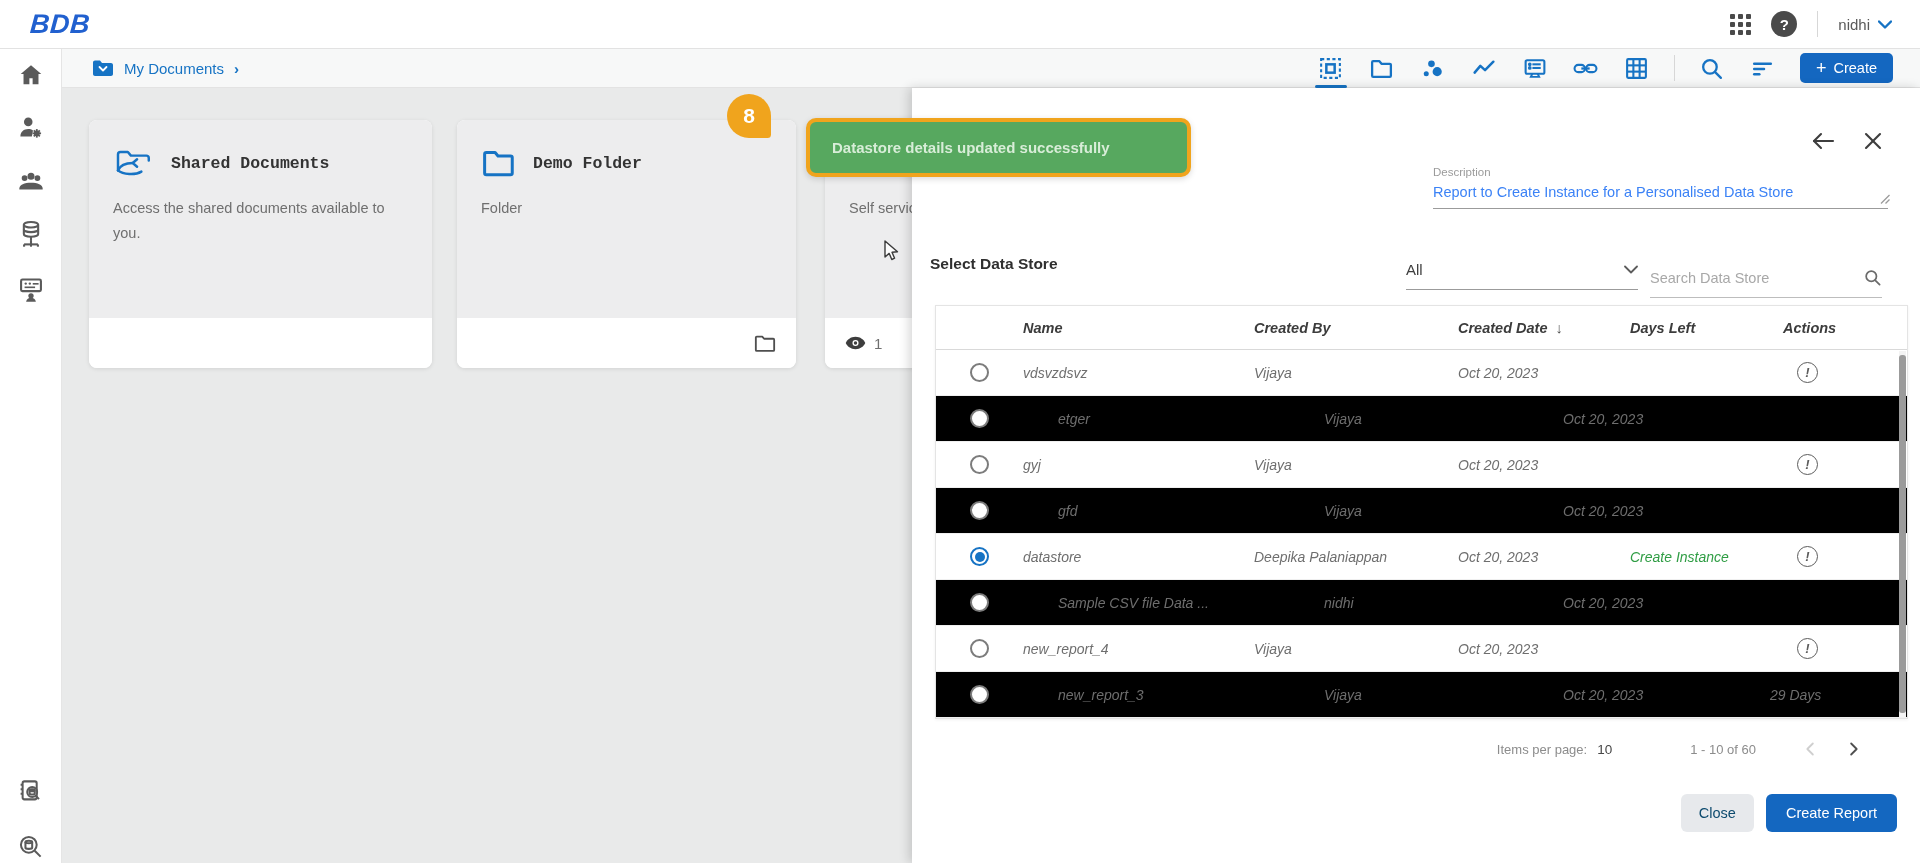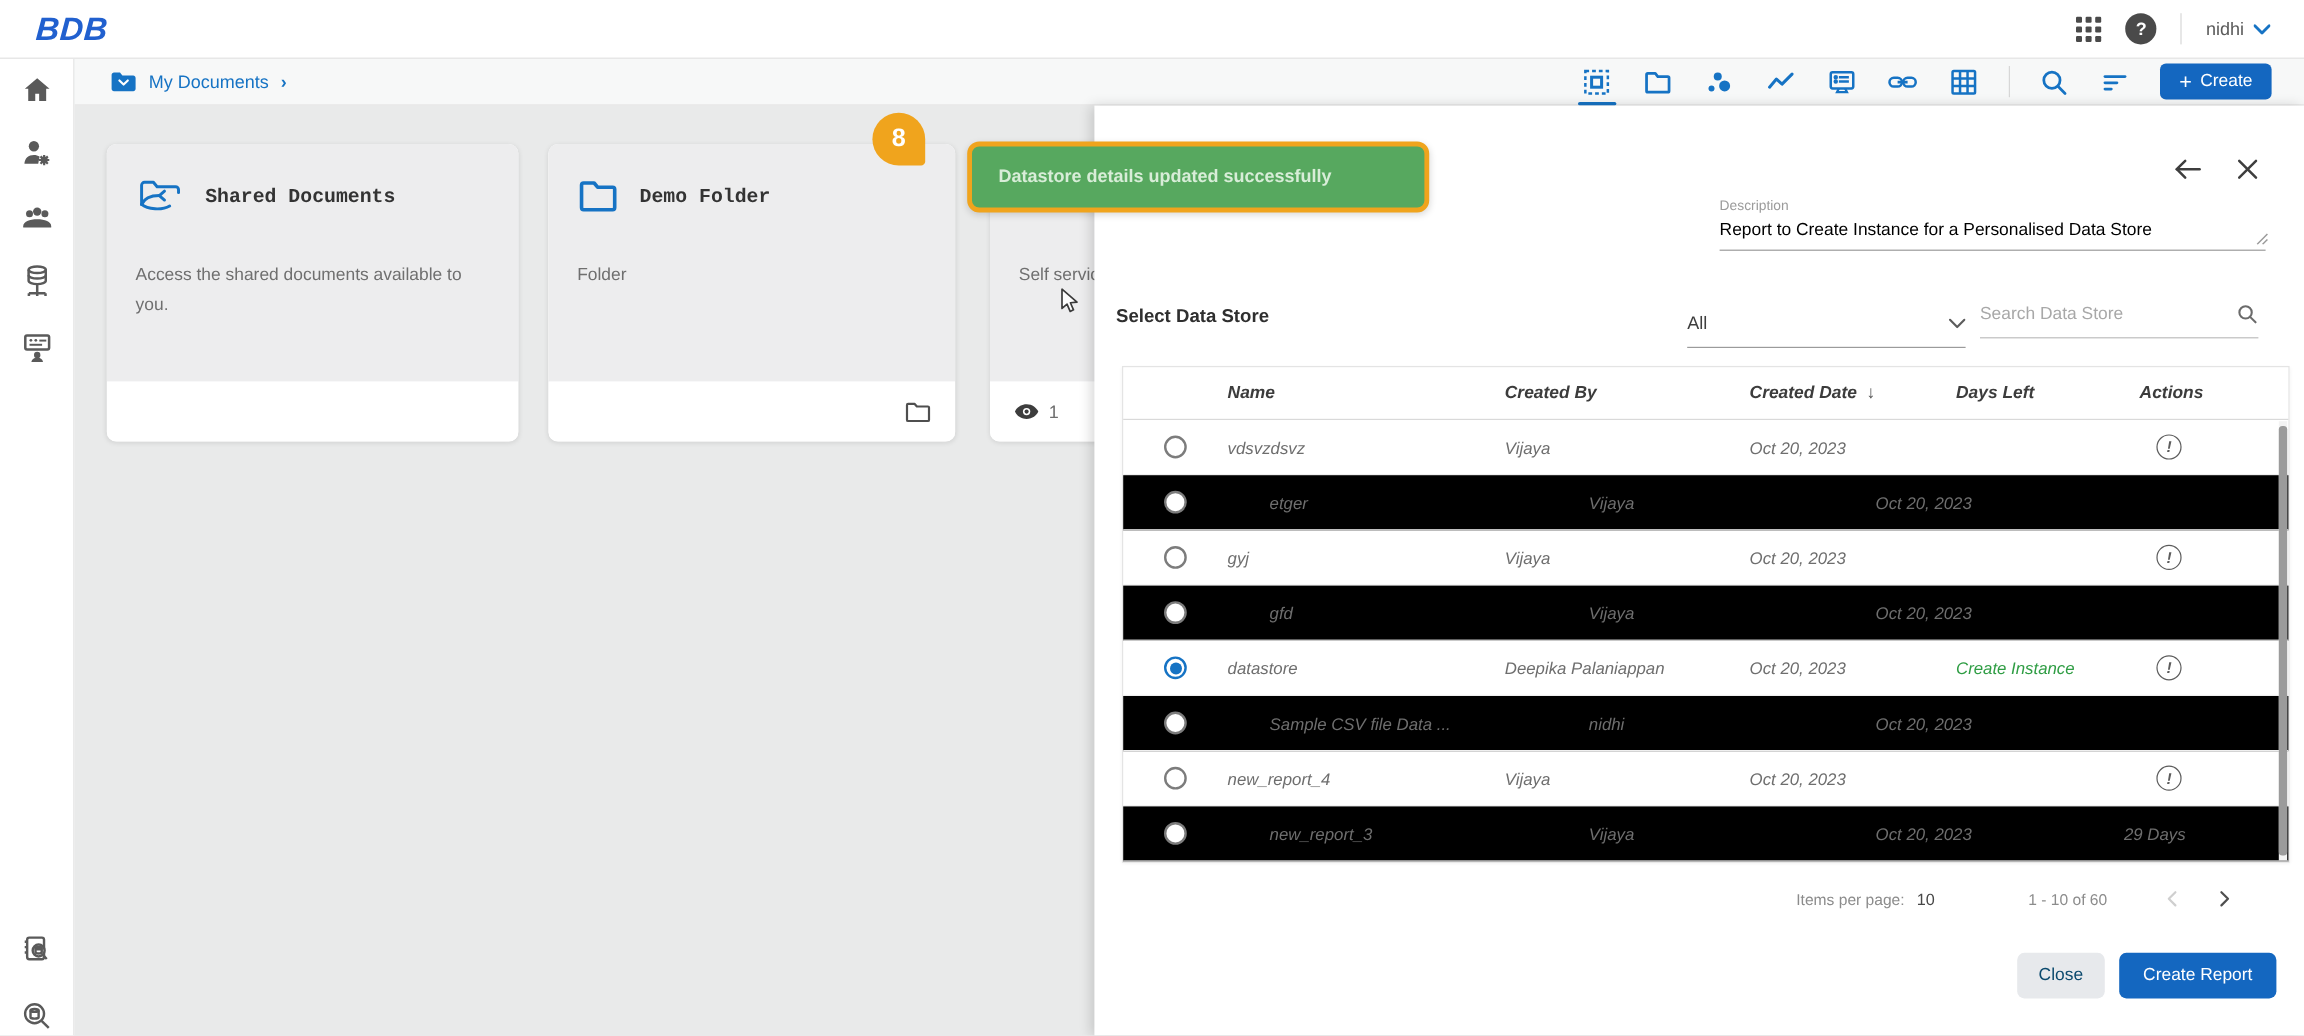--- a/index.html
+++ b/index.html
@@ -45,51 +45,51 @@
                 cursor:pointer; font-family:inherit; }
   .plus { font-size:18px; font-weight:400; line-height:1; }
 
   
   .workspace { position:absolute; left:62px; top:89px; right:0; bottom:0; background:#e9eaea; z-index:1; }
   .card { position:absolute; top:31px; height:248px; border-radius:8px; background:#fff;
           box-shadow:0 1px 4px rgba(0,0,0,0.10); display:flex; flex-direction:column; overflow:hidden; }
   .card-body { background:#ededee; flex:1; padding:26px 24px 0 24px; }
   .card-title-row { display:flex; align-items:center; gap:16px; min-height:34px;font-family:Liberation Mono, monospace; }
   .card-title { font-size:16.5px; font-weight:700; color:#333; }
-  .card-desc { margin-top:37px; font-size:14.5px; color:#6f6f6f; line-height:1.75; max-width:305px; white-space:pre-line; }
+  .card-desc { margin-top:16px; font-size:14.5px; color:#6f6f6f; line-height:1.75; max-width:305px; white-space:pre-line; }
   .card-footer { background:#fff; height:50px; display:flex; align-items:center; padding:0 20px; }
   .card1 { left:27px; width:343px; }
   .card2 { left:395px; width:339px; }
   .card3 { left:763px; width:280px; }
   .card3 .card-body { padding-top:26px; }
   .views { display:flex; align-items:center; gap:8px; color:#6f6f6f; font-size:15px; }
 
   
   .panel { position:absolute; left:912px; top:88px; right:0; bottom:0; background:#fff; z-index:5;
            box-shadow:-3px 0 10px rgba(0,0,0,0.16); }
   .icon-btn { position:absolute; width:30px; height:30px; display:flex; align-items:center;
               justify-content:center; cursor:pointer; }
   .back-btn { left:896px; top:38px; }
   .close-x  { left:946px; top:38px; }
 
   .report-field { position:absolute; left:18px; top:92px; width:466px; }
   .report-field .fval { font-size:15.5px; color:#3e3e3e; padding-bottom:9px; border-bottom:1px solid #9b9b9b; }
   .desc-field { position:absolute; left:521px; top:78px; width:455px; }
   .desc-field .flabel { font-size:11.5px; color:#9b9b9b; margin-bottom:6px; }
-  .desc-field .fval { font-size:14.5px; color:#000000; padding-bottom:8px; border-bottom:1px solid #9b9b9b;
+  .desc-field .fval { font-size:14.5px; color:#3b82f6; padding-bottom:8px; border-bottom:1px solid #9b9b9b;
                       position:relative; white-space:nowrap; }
   .resize-glyph { position:absolute; right:-2px; bottom:4px; }
 
   .section-title { position:absolute; left:18px; top:167px; font-size:15.5px; font-weight:700; color:#2f2f2f; }
 
   .all-select { position:absolute; left:494px; top:162px; width:232px; height:40px;
                 border-bottom:1px solid #9b9b9b; display:flex; align-items:center;
                 justify-content:space-between; cursor:pointer; }
   .all-select .fval { font-size:15px; color:#3e3e3e; }
-  .search-field { position:absolute; left:738px; top:154px; width:232px; height:40px;
+  .search-field { position:absolute; left:738px; top:170px; width:232px; height:40px;
                   border-bottom:1px solid #bdbdbd; display:flex; align-items:center;
                   justify-content:space-between; }
   .search-field .ph { font-size:14.5px; color:#a8a8a8; }
 
   
   .ds-table { position:absolute; left:23px; top:217px; width:973px; border:1px solid #e4e4e4;
               background:#fff; box-shadow:0 1px 3px rgba(0,0,0,0.06); }
   .thead, .trow { display:grid; grid-template-columns:87px 231px 204px 172px 153px 1fr; align-items:center;font-style:italic; }
   .thead { height:44px; border-bottom:1px solid #d9d9d9; font-size:14.5px; font-weight:700; color:#3c3c3c; }
   .trow { height:46px; font-size:14px; color:#6e6e6e; border-bottom:1px solid #efefef; cursor:pointer; }

